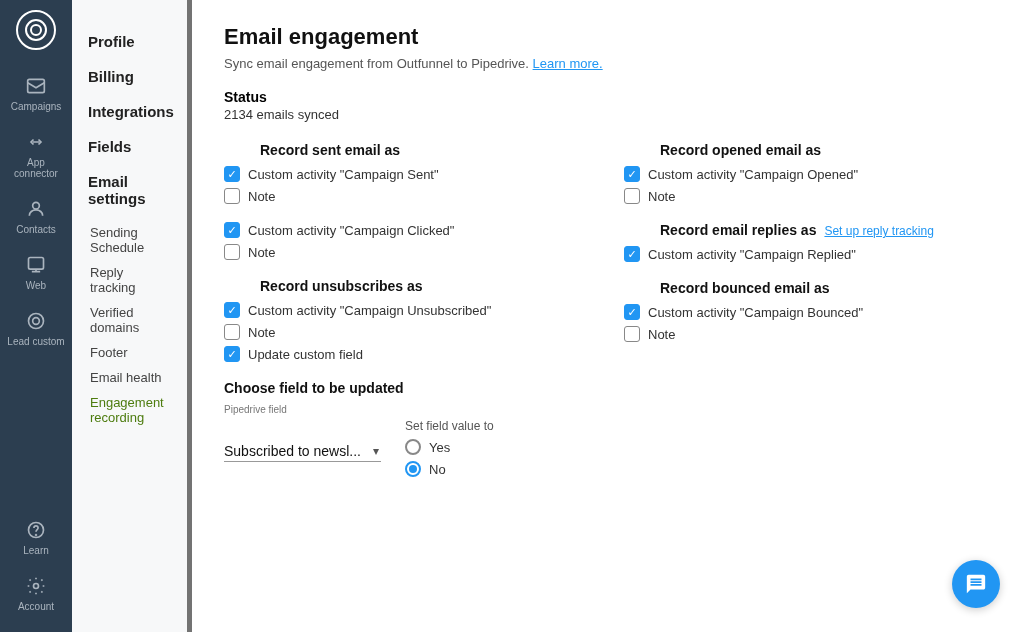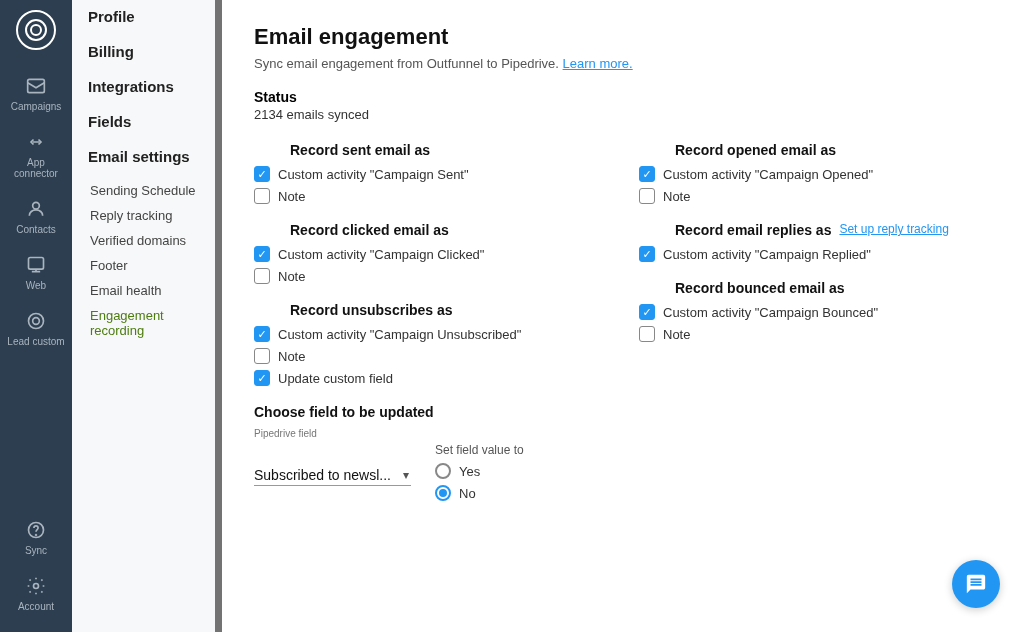--- a/index.html
+++ b/index.html
@@ -32,24 +32,24 @@
       cursor: pointer;
       width: 100%;
       text-align: center;
       gap: 0;
     }
     .sidebar-item .icon { font-size: 18px; }
     .sidebar-spacer { flex: 1; }
 
     
     .left-nav {
-      width: 150px;
+      width: 120px;
       background: #f7f8f9;
-      padding: 8px 16px;
-      border-right: 7px solid #737373;
+      padding: 33px 16px;
+      border-right: 5px solid #737373;
       flex-shrink: 0;
       overflow-y: auto;
     }
     .left-nav-item {
       font-size: 15px;
       font-weight: 700;
       color: #222;
       margin-bottom: 18px;
       cursor: pointer;
     }
@@ -90,21 +90,21 @@
     .status-label { font-weight: 700; font-size: 14px; margin-bottom: 2px; }
     .status-value { font-size: 13px; color: #333; margin-bottom: 20px; }
 
     .two-col {
       display: grid;
       grid-template-columns: 1fr 1fr;
       gap: 24px 32px;
     }
 
     .record-section { margin-bottom: 18px; }
-    .record-title { font-weight: 700; font-size: 14px; margin-bottom: 8px; color: #111; display: flex; align-items: flex-start; gap: 8px; padding-left: 36px; }
+    .record-title { font-weight: 700; font-size: 14px; margin-bottom: 8px; color: #111; display: flex; align-items: flex-end; gap: 8px; padding-left: 36px; }
     .record-title a { font-size: 12px; color: #2196f3; text-decoration: underline; font-weight: 400; }
 
     .checkbox-row {
       display: flex; align-items: center; gap: 8px;
       margin-bottom: 6px;
       font-size: 13px; color: #333;
     }
     .cb {
       width: 16px; height: 16px;
       border: 1.5px solid #888;
@@ -240,21 +240,21 @@
   <div class="sidebar-spacer"></div>
 
   <div class="sidebar-item">
     <span class="icon">
       <svg width="20" height="20" viewBox="0 0 24 24" fill="none" stroke="currentColor" stroke-width="2">
           <circle cx="12" cy="12" r="9"></circle>
           <path d="M9.5 9.5C9.5 8.1 10.6 7 12 7s2.5 1.1 2.5 2.5c0 1.5-2.5 3-2.5 4.5"></path>
           <circle cx="12" cy="18" r="0.5" fill="currentColor"></circle>
         </svg>
     </span>
-    <span>Sync</span>
+    <span>Learn</span>
   </div>
 
   <div class="sidebar-item">
     <span class="icon">
       <svg width="20" height="20" viewBox="0 0 24 24" fill="none" stroke="currentColor" stroke-width="2">
           <circle cx="12" cy="12" r="3"></circle>
           <path d="M12 2v2M12 20v2M4.22 4.22l1.42 1.42M18.36 18.36l1.42 1.42M2 12h2M20 12h2M4.22 19.78l1.42-1.42M18.36 5.64l1.42-1.42"></path>
         </svg>
     </span>
     <span>Account</span>
@@ -297,23 +297,20 @@
           <div class="cb checked">✓</div>
           <span>Custom activity "Campaign Sent"</span>
         </div>
         <div class="checkbox-row">
           <div class="cb"></div>
           <span>Note</span>
         </div>
       </div>
 
       <div class="record-section">
-        <div class="record-title">
-          <span>Record clicked email as</span>
-        </div>
         <div class="checkbox-row">
           <div class="cb checked">✓</div>
           <span>Custom activity "Campaign Clicked"</span>
         </div>
         <div class="checkbox-row">
           <div class="cb"></div>
           <span>Note</span>
         </div>
       </div>
 

